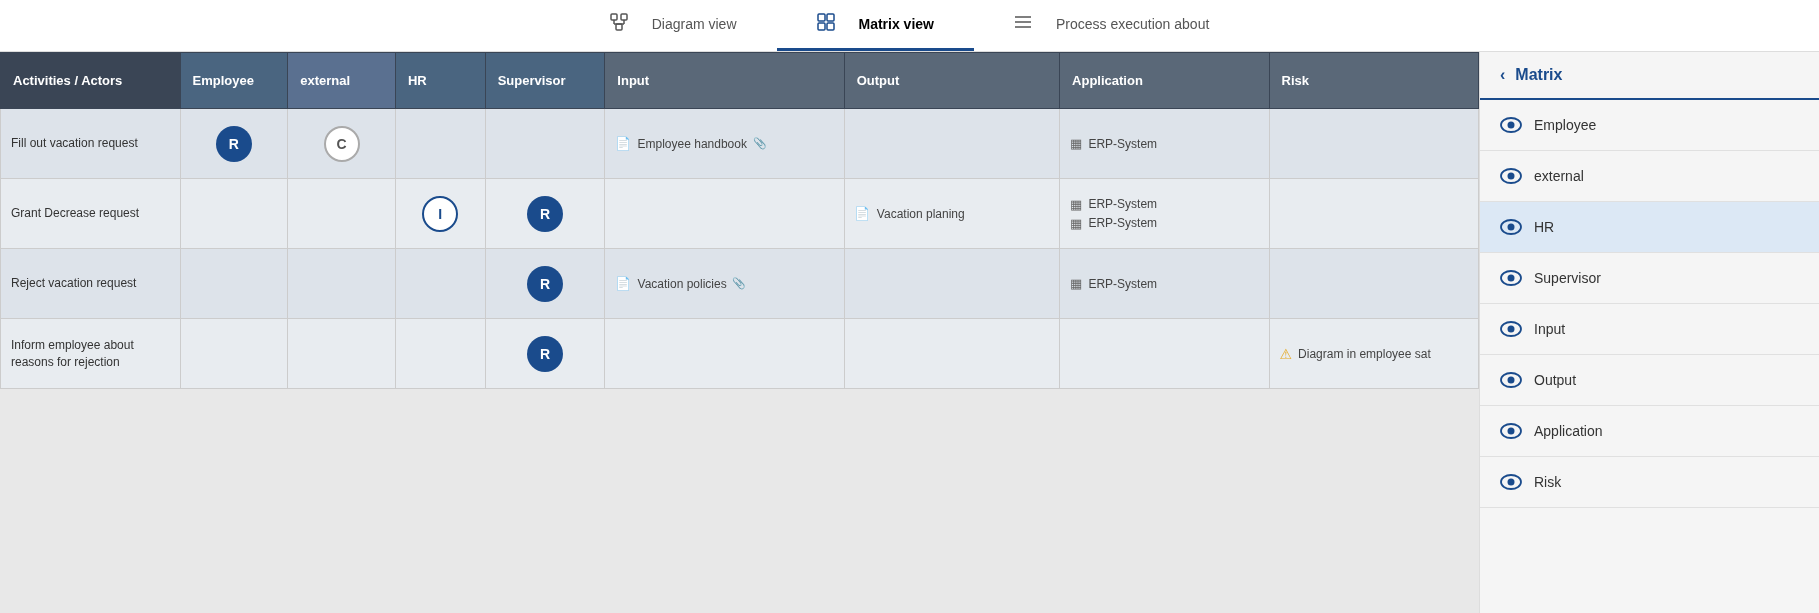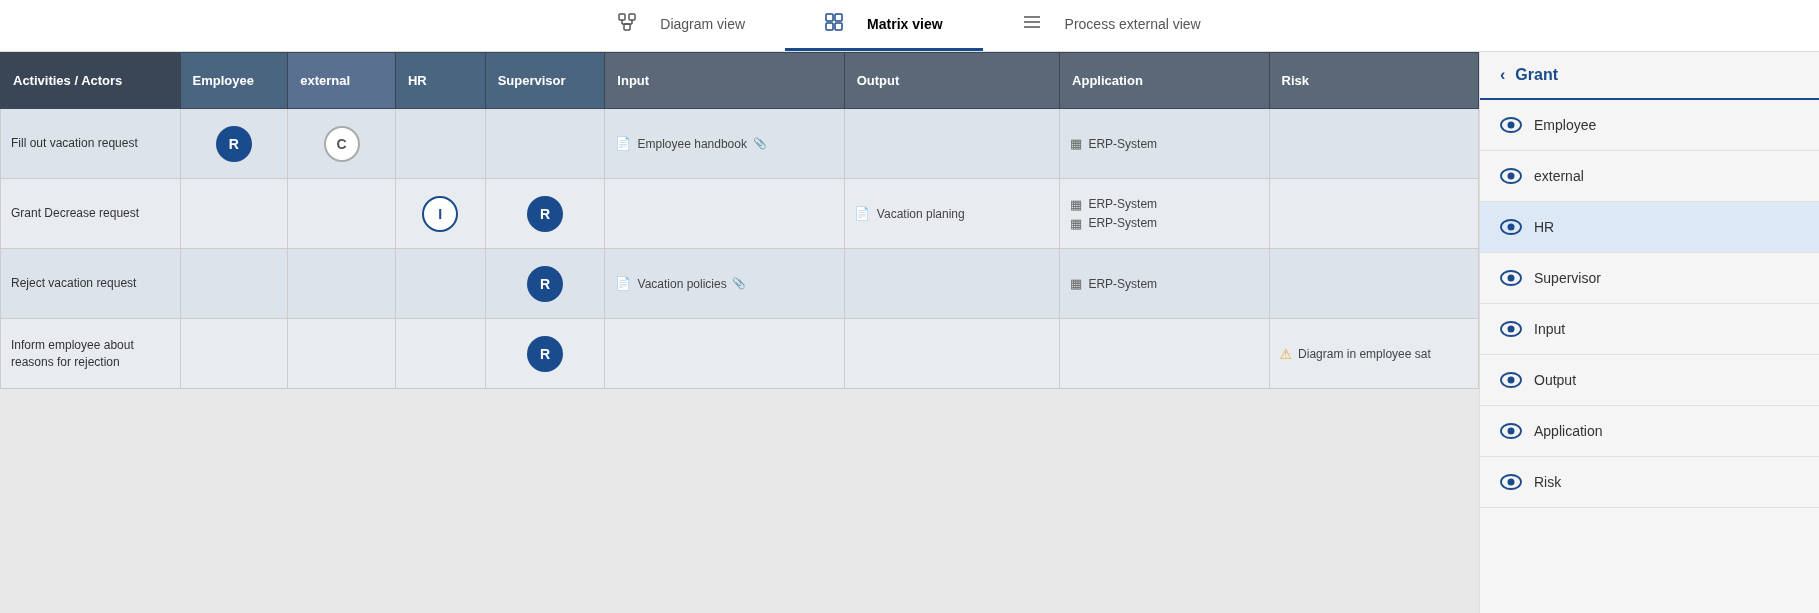--- a/index.html
+++ b/index.html
@@ -214,21 +214,21 @@
     <span>Matrix view</span>
   </div>
   <div class="nav-item">
     <span class="nav-icon">
       <svg width="18" height="14" viewBox="0 0 18 14" fill="none">
         <line x1="1" y1="2" x2="17" y2="2" stroke="#555" stroke-width="1.5"></line>
         <line x1="1" y1="7" x2="17" y2="7" stroke="#555" stroke-width="1.5"></line>
         <line x1="1" y1="12" x2="17" y2="12" stroke="#555" stroke-width="1.5"></line>
       </svg>
     </span>
-    <span>Process external view</span>
+    <span>Process execution about</span>
   </div>
 </div>
 
 <div class="main-layout">
   <div class="matrix-area">
     <table class="matrix-table">
       <thead>
         <tr>
           <th class="col-activities">
             <span>Activities / Actors</span>
@@ -357,21 +357,21 @@
               </div>
             </td>
           </tr>
         </tbody>
     </table>
   </div>
 
   <div class="filter-sidebar">
     <div class="filter-header">
       <span class="filter-back-btn">‹</span>
-      <span class="filter-title">Grant</span>
+      <span class="filter-title">Matrix</span>
     </div>
     <div id="filter-items-container">
     <div class="filter-item">
     <span class="eye-icon">
       <svg width="22" height="16" viewBox="0 0 22 16" fill="none">
         <ellipse cx="11" cy="8" rx="10" ry="7" stroke="#1a4b8c" stroke-width="1.8" fill="none"></ellipse>
         <circle cx="11" cy="8" r="3.5" fill="#1a4b8c"></circle>
       </svg>
     </span>
     <span class="filter-label">Employee</span>

